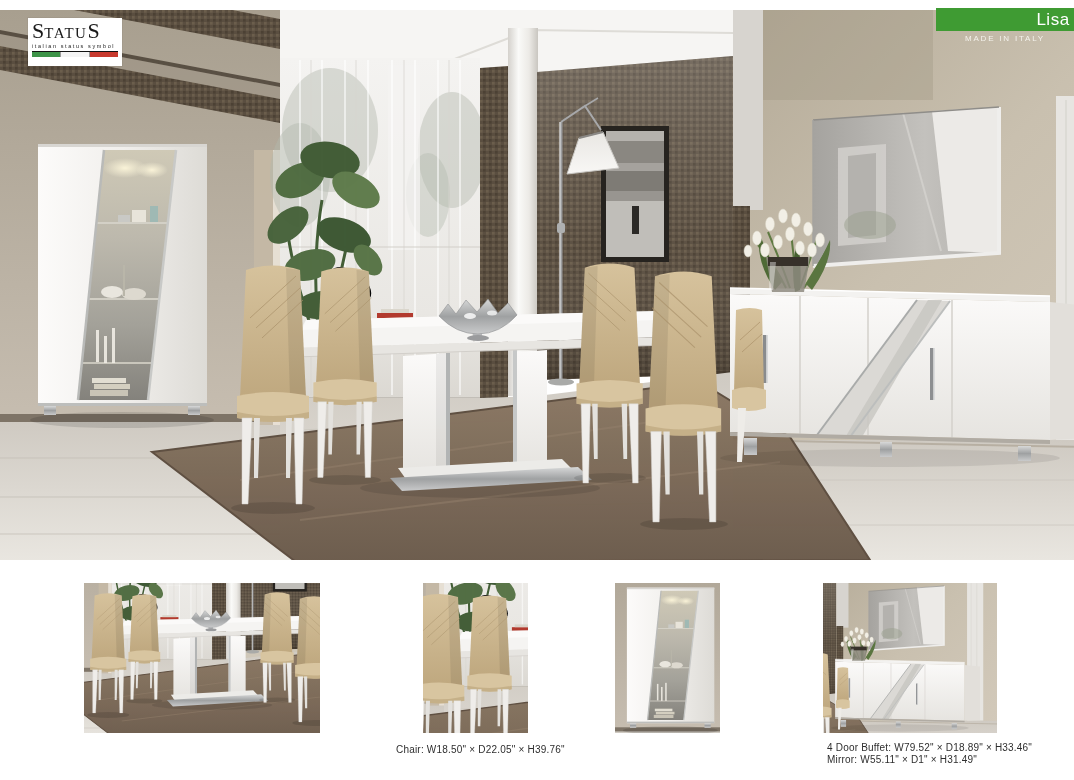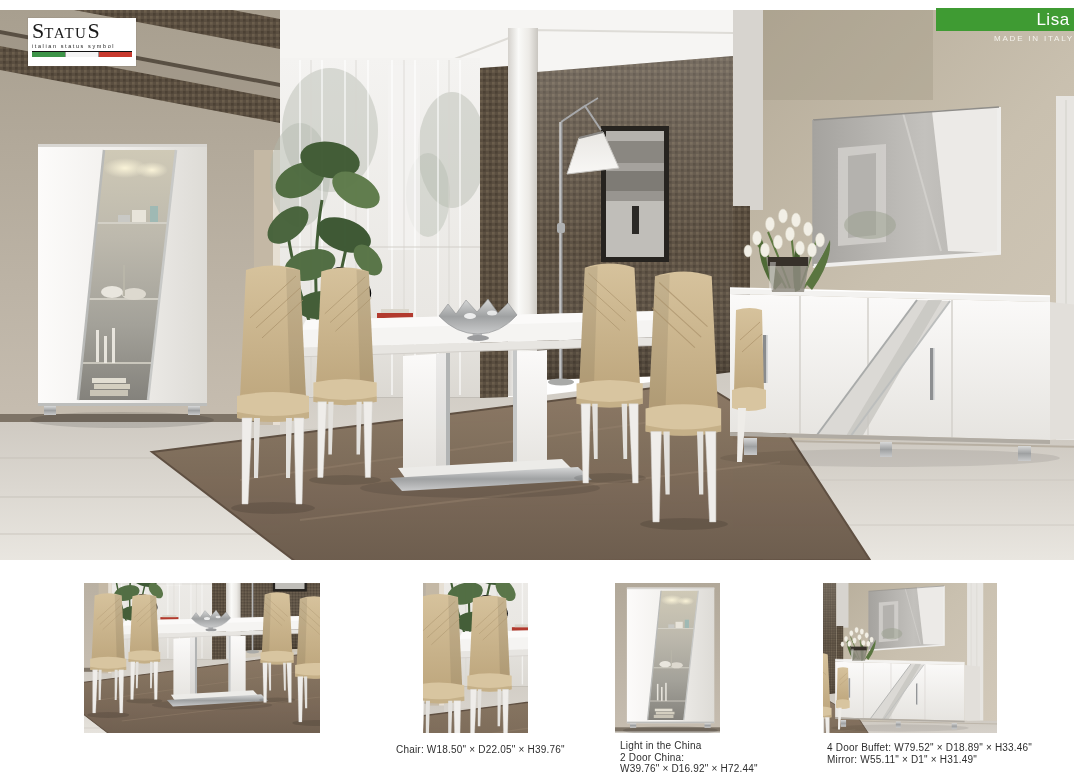--- a/index.html
+++ b/index.html
@@ -1,35 +1,35 @@
 <!DOCTYPE html>
 <html><head>
 <meta charset="utf-8">
 <style>
   html,body{margin:0;padding:0;background:#fff;}
   .page{position:relative;width:1074px;height:780px;background:#ffffff;overflow:hidden;
         font-family:"Liberation Sans",sans-serif;}
   .hero{position:absolute;left:0;top:10px;width:1074px;height:550px;}
   .hero svg{display:block;}
   
-  .logo{position:absolute;left:28px;top:18px;width:108px;height:48px;background:#fff;
+  .logo{position:absolute;left:28px;top:18px;width:94px;height:48px;background:#fff;
         box-shadow:0 0 0 1px rgba(0,0,0,.04);padding:3px 4px 2px 4px;box-sizing:border-box;}
   .logo-word{font-family:"Liberation Serif",serif;color:#1a1a1a;line-height:20px;white-space:nowrap;}
   .logo-word .big{font-size:22px;}
   .logo-word .mid{font-size:15px;letter-spacing:1.5px;}
   .logo-tag{font-size:5.5px;letter-spacing:1.6px;color:#222;margin-top:0px;white-space:nowrap;}
   .logo-flag{display:flex;height:5px;margin-top:2px;border-top:1px solid #111;}
   .logo-flag span{flex:1;}
   .fg{background:#3d9448;}
   .fw{background:#f4f4f4;border-left:1px solid #999;border-right:1px solid #999;}
   .fr{background:#c8392e;}
   
   .badge{position:absolute;left:936px;top:8px;width:138px;height:23px;background:#3f9b33;
          color:#fff;font-size:17px;font-weight:500;text-align:center;line-height:23px;letter-spacing:.5px;padding-left:48px;}
-  .made-in{position:absolute;left:936px;top:34px;width:138px;text-align:right;color:#f4f2ec;
+  .made-in{position:absolute;left:936px;top:34px;width:138px;text-align:center;color:#f4f2ec;
            font-size:8px;letter-spacing:1.8px;font-weight:300;}
   
   .thumb{position:absolute;overflow:hidden;background:#cfc7b8;}
   .thumb svg{display:block;}
   #t1{left:84px;top:583px;width:236px;height:150px;}
   #t2{left:423px;top:583px;width:105px;height:150px;}
   #t3{left:615px;top:583px;width:105px;height:150px;}
   #t4{left:823px;top:583px;width:174px;height:150px;}
   
   .caption{position:absolute;color:#2e2e2e;font-size:10px;line-height:11.5px;letter-spacing:.2px;}
@@ -369,23 +369,18 @@
   </div>
   <div class="thumb" id="t4">
     <svg viewBox="700 90 430 370" width="174" height="150">
         <use href="#scene"></use>
       </svg>
   </div>
 
   <div class="caption" id="c2">
     <div>Chair: W18.50" × D22.05" × H39.76"</div>
   </div>
-  <div class="caption" id="c3">
-    <div>Light in the China</div>
-    <div>2 Door China:</div>
-    <div>W39.76" × D16.92" × H72.44"</div>
-  </div>
   <div class="caption" id="c4">
     <div>4 Door Buffet: W79.52" × D18.89" × H33.46"</div>
     <div>Mirror: W55.11" × D1" × H31.49"</div>
   </div>
 
 </div>
 
 </body></html>

